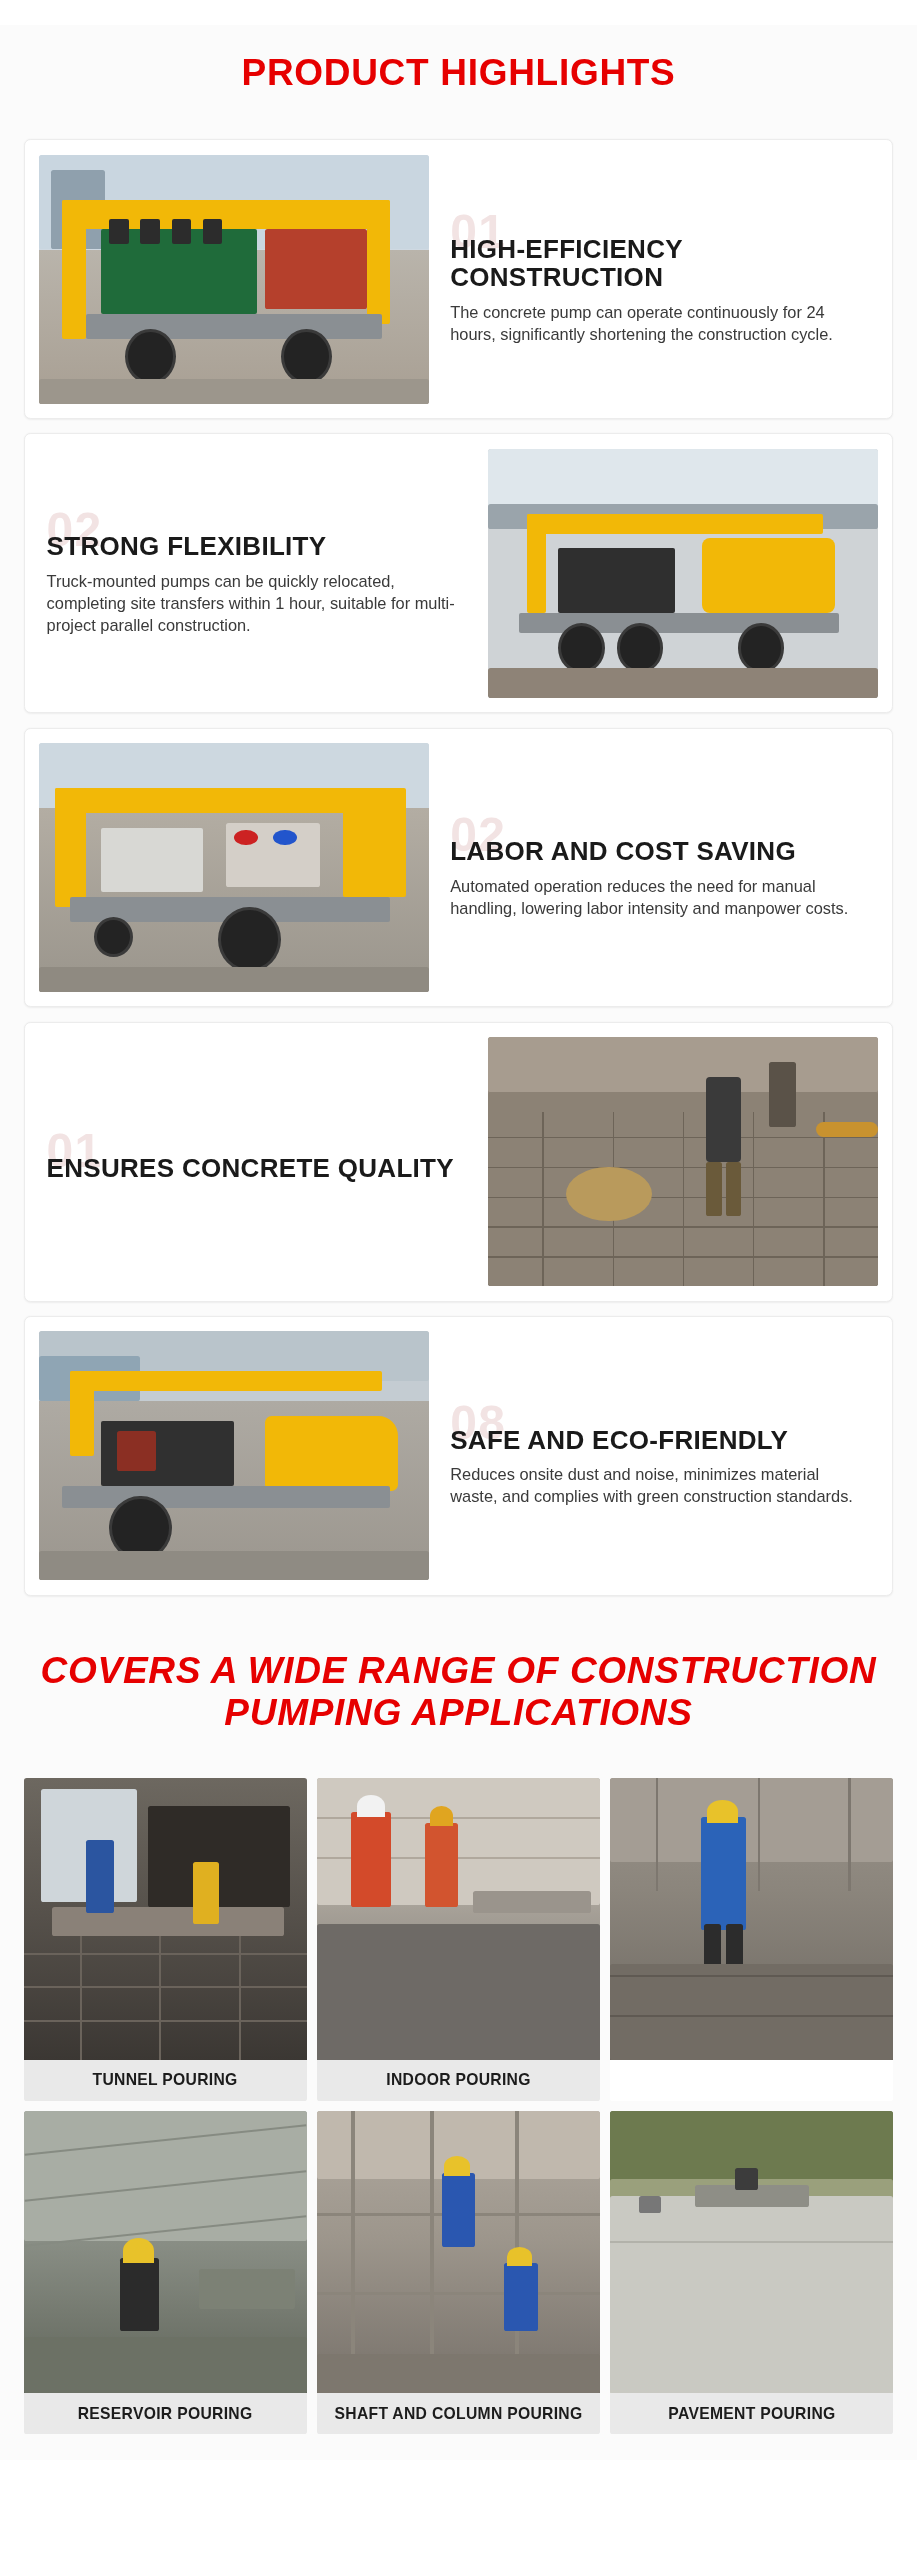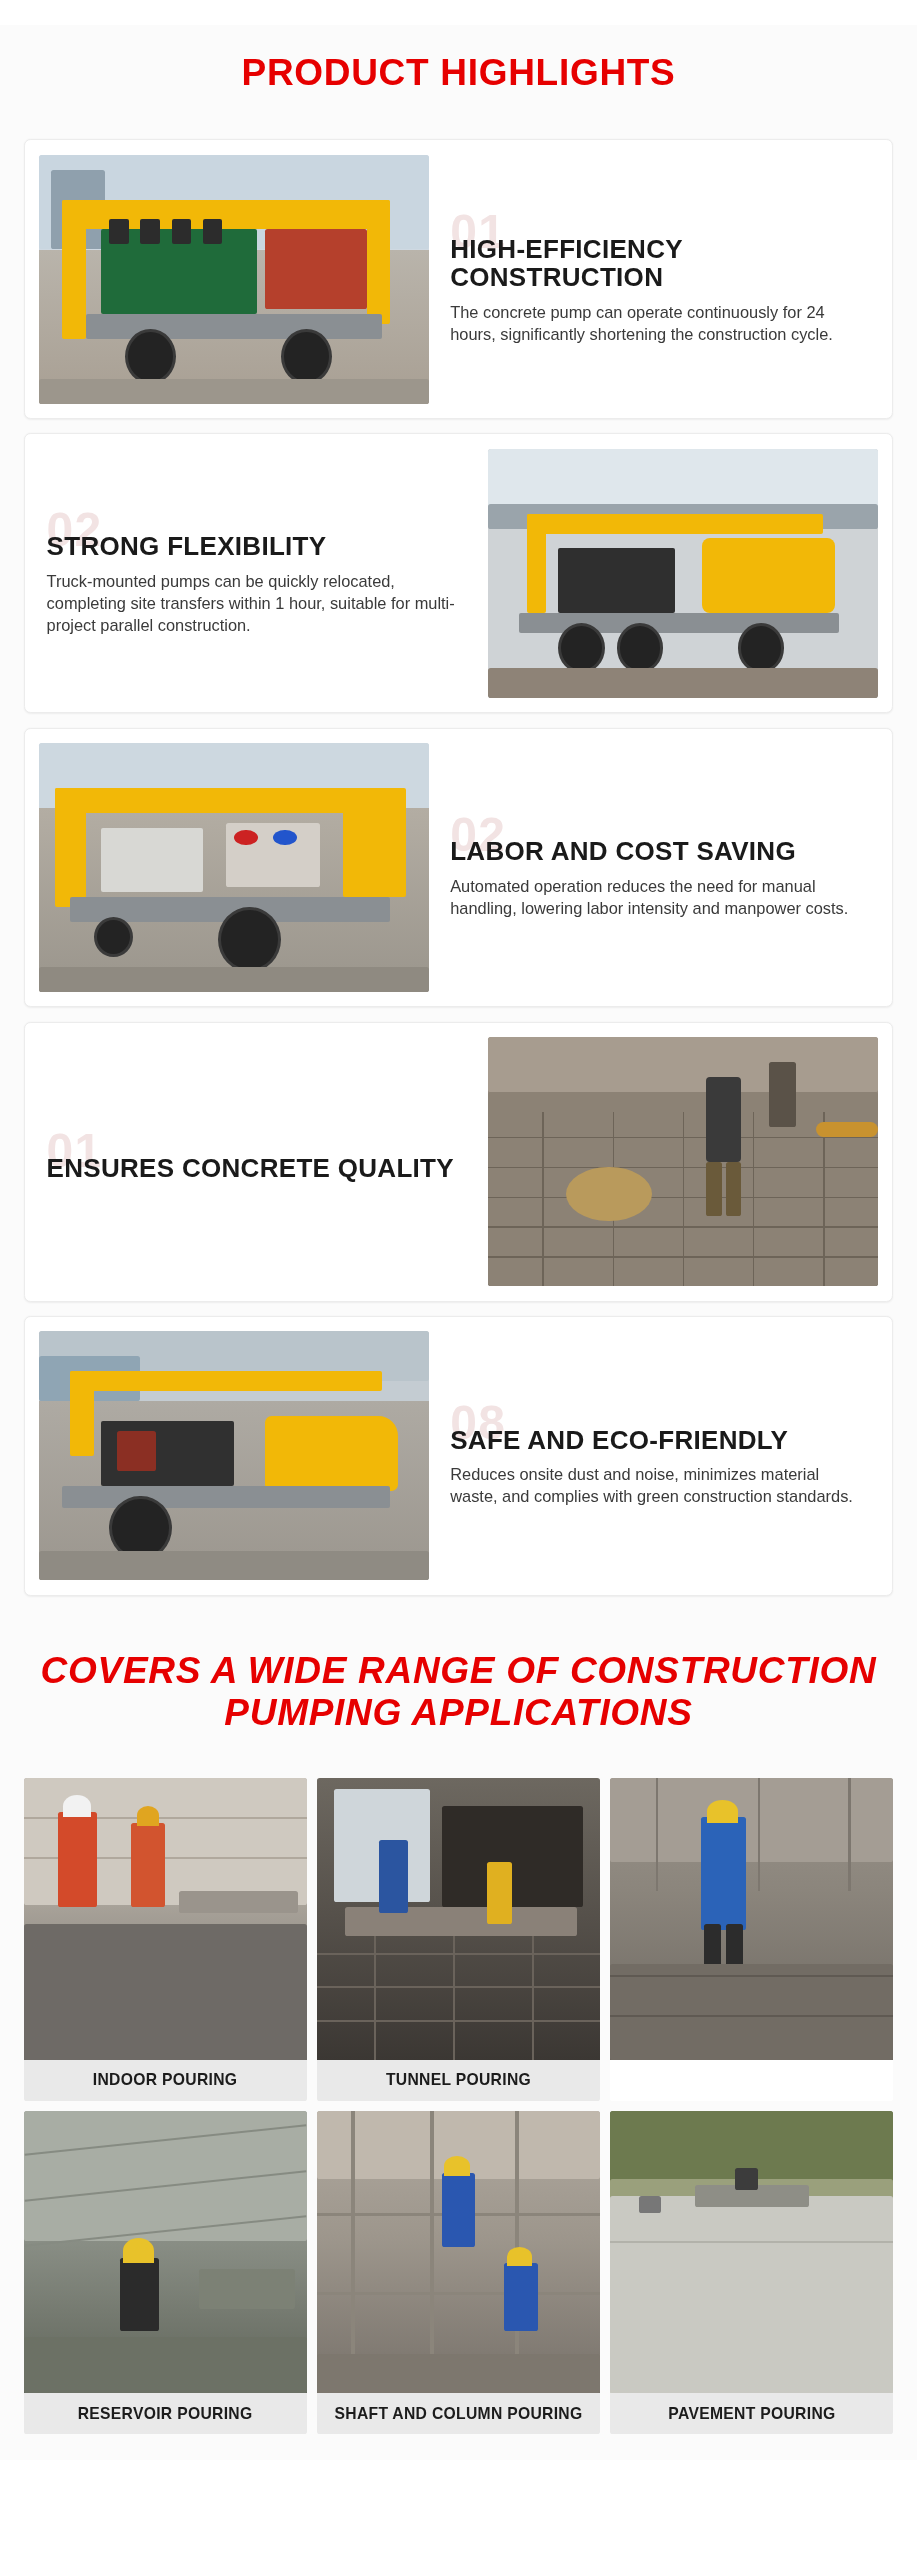--- a/index.html
+++ b/index.html
@@ -281,52 +281,52 @@
       </div>
     </div>
 
   </div>
 
   <h1 class="section-title title-applications">COVERS A WIDE RANGE OF CONSTRUCTION PUMPING APPLICATIONS</h1>
 
   <div class="apps-grid">
 
     <div class="app-cell">
-      <div class="app-photo" style="background:linear-gradient(#b9b3ab 0%, #a8a299 45%, #6f6c68 100%);">
-        <div class="blob" style="left:0;top:0;width:100%;height:45%;background:#cfc9c0;"></div>
-        <div class="rd" style="left:0;top:14%;width:100%;height:2px;background:#b0a89d;"></div>
-        <div class="rd" style="left:0;top:28%;width:100%;height:2px;background:#b0a89d;"></div>
-        <div class="blob" style="left:12%;top:12%;width:14%;height:34%;background:#d34a2a;"></div>
-        <div class="blob" style="left:14%;top:6%;width:10%;height:8%;background:#f2f2f2;border-radius:50% 50% 0 0;"></div>
-        <div class="blob" style="left:38%;top:16%;width:12%;height:30%;background:#d2542f;"></div>
-        <div class="blob" style="left:40%;top:10%;width:8%;height:7%;background:#e0a520;border-radius:50% 50% 0 0;"></div>
-        <div class="blob" style="left:0;bottom:0;width:100%;height:48%;background:#6e6a66;"></div>
-        <div class="blob" style="left:55%;top:40%;width:42%;height:8%;background:#9a948c;"></div>
-      </div>
-      <div class="app-caption">INDOOR POURING</div>
-    </div>
-
-    <div class="app-cell">
       <div class="app-photo" style="background:linear-gradient(#6d6860 0%, #55504a 50%, #3b3733 100%);">
         <div class="blob" style="left:6%;top:4%;width:34%;height:40%;background:#cfd6da;"></div>
         <div class="blob" style="left:44%;top:10%;width:50%;height:36%;background:#2f2b27;"></div>
         <div class="blob" style="left:10%;top:46%;width:82%;height:10%;background:#8a8178;"></div>
         <div class="blob" style="left:22%;top:22%;width:10%;height:26%;background:#2b55a0;"></div>
         <div class="blob" style="left:60%;top:30%;width:9%;height:22%;background:#e0b020;"></div>
         <div class="rd" style="left:0;top:62%;width:100%;height:2px;background:#6a635b;"></div>
         <div class="rd" style="left:0;top:74%;width:100%;height:2px;background:#6a635b;"></div>
         <div class="rd" style="left:0;top:86%;width:100%;height:2px;background:#6a635b;"></div>
         <div class="rd" style="left:20%;top:56%;width:2px;height:44%;background:#6a635b;"></div>
         <div class="rd" style="left:48%;top:56%;width:2px;height:44%;background:#6a635b;"></div>
         <div class="rd" style="left:76%;top:56%;width:2px;height:44%;background:#6a635b;"></div>
       </div>
       <div class="app-caption">TUNNEL POURING</div>
     </div>
 
     <div class="app-cell">
+      <div class="app-photo" style="background:linear-gradient(#b9b3ab 0%, #a8a299 45%, #6f6c68 100%);">
+        <div class="blob" style="left:0;top:0;width:100%;height:45%;background:#cfc9c0;"></div>
+        <div class="rd" style="left:0;top:14%;width:100%;height:2px;background:#b0a89d;"></div>
+        <div class="rd" style="left:0;top:28%;width:100%;height:2px;background:#b0a89d;"></div>
+        <div class="blob" style="left:12%;top:12%;width:14%;height:34%;background:#d34a2a;"></div>
+        <div class="blob" style="left:14%;top:6%;width:10%;height:8%;background:#f2f2f2;border-radius:50% 50% 0 0;"></div>
+        <div class="blob" style="left:38%;top:16%;width:12%;height:30%;background:#d2542f;"></div>
+        <div class="blob" style="left:40%;top:10%;width:8%;height:7%;background:#e0a520;border-radius:50% 50% 0 0;"></div>
+        <div class="blob" style="left:0;bottom:0;width:100%;height:48%;background:#6e6a66;"></div>
+        <div class="blob" style="left:55%;top:40%;width:42%;height:8%;background:#9a948c;"></div>
+      </div>
+      <div class="app-caption">INDOOR POURING</div>
+    </div>
+
+    <div class="app-cell">
       <div class="app-photo" style="background:linear-gradient(#9b958c 0%, #8b857c 40%, #6b665f 100%);">
         <div class="blob" style="left:0;top:0;width:100%;height:30%;background:#a49d94;"></div>
         <div class="rd" style="left:16%;top:0;width:2.6px;height:40%;background:#7d776f;"></div>
         <div class="rd" style="left:52%;top:0;width:2.6px;height:40%;background:#7d776f;"></div>
         <div class="rd" style="left:84%;top:0;width:2.6px;height:40%;background:#7d776f;"></div>
         <div class="blob" style="left:32%;top:14%;width:16%;height:40%;background:#2b63b8;"></div>
         <div class="blob" style="left:34%;top:8%;width:11%;height:8%;background:#e8c22a;border-radius:50% 50% 0 0;"></div>
         <div class="blob" style="left:33%;top:52%;width:6%;height:20%;background:#2c2c2c;"></div>
         <div class="blob" style="left:41%;top:52%;width:6%;height:20%;background:#2c2c2c;"></div>
         <div class="blob" style="left:0;bottom:0;width:100%;height:34%;background:#726c64;"></div>

